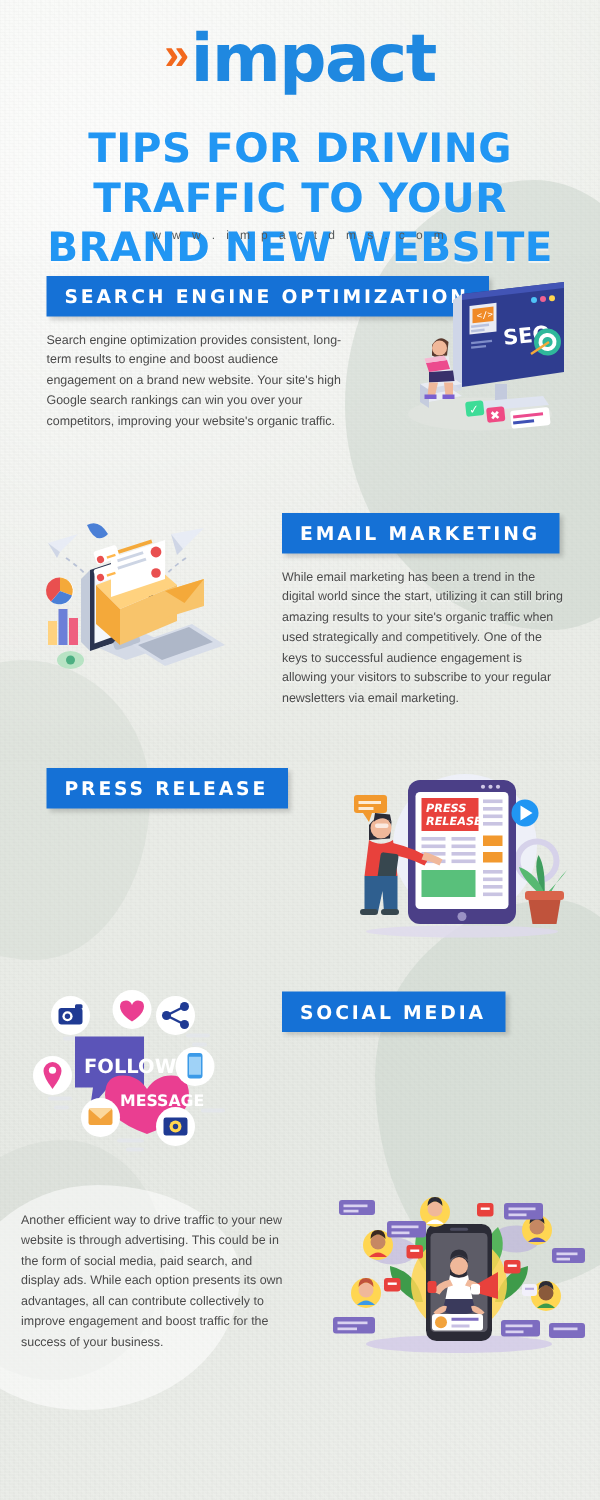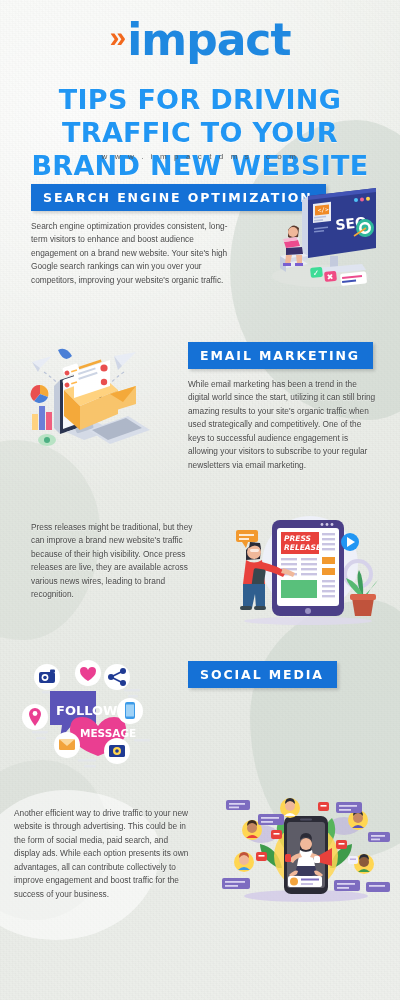--- a/index.html
+++ b/index.html
@@ -194,21 +194,21 @@
       <div class="logo-row">
         <span class="chev">»</span>
         <span class="logo-word">impact</span>
       </div>
     </div>
 
     <div class="main-title">TIPS FOR DRIVING TRAFFIC TO YOUR BRAND NEW WEBSITE</div>
 
     <div class="section sec-seo">
       <span class="hbar">SEARCH ENGINE OPTIMIZATION</span>
-      <div class="body-text">Search engine optimization provides consistent, long-term visitors to enhance and boost audience engagement on a brand new website. Your site's high Google search rankings can win you over your competitors, improving your website's organic traffic.</div>
+      <div class="body-text">Search engine optimization provides consistent, long-term results to engine and boost audience engagement on a brand new website. Your site's high Google search rankings can win you over your competitors, improving your website's organic traffic.</div>
     </div>
 
     <div class="illus il-seo">
       <svg width="120" height="110" viewBox="0 0 120 110">
         <ellipse cx="58" cy="92" rx="48" ry="11" fill="#dfe3de"></ellipse>
 
         <path d="M46 12 L114 4 L114 64 L46 74 Z" fill="#2f3d8f"></path>
         <path d="M46 12 L114 4 L114 8 L46 16 Z" fill="#4254b5"></path>
         <path d="M40 16 L46 12 L46 74 L40 78 Z" fill="#cfd6e8"></path>
         <rect x="68" y="72" width="8" height="14" fill="#c3cadd"></rect>
@@ -315,21 +315,21 @@
         <rect x="14" y="72" width="6" height="16" fill="#ffd27f"></rect>
         <rect x="21" y="64" width="6" height="24" fill="#6c7fd8"></rect>
         <rect x="28" y="70" width="6" height="18" fill="#ef5f7f"></rect>
 
         <ellipse cx="29" cy="98" rx="9" ry="6" fill="#b8e3c4"></ellipse>
         <circle cx="29" cy="98" r="3" fill="#4caf82"></circle>
       </svg>
     </div>
 
     <div class="section sec-press">
-      <div class="body-text">Press releases might be traditional, but they can improve a brand new website's traffic because of their high visibility. Once press releases are live, they are available across various news wires, leading to brand recognition.</div>
+      <span class="hbar">PRESS RELEASE</span>
     </div>
 
     <div class="illus il-press">
       <svg width="160" height="125" viewBox="0 0 160 125">
         <circle cx="82" cy="58" r="48" fill="#eef0f8"></circle>
 
         <circle cx="130" cy="68" r="13" fill="none" stroke="#d6d2ea" stroke-width="4"></circle>
 
         <rect x="44" y="14" width="72" height="96" rx="8" fill="#4b3f87"></rect>
         <rect x="49" y="22" width="62" height="78" rx="3" fill="#ffffff"></rect>

